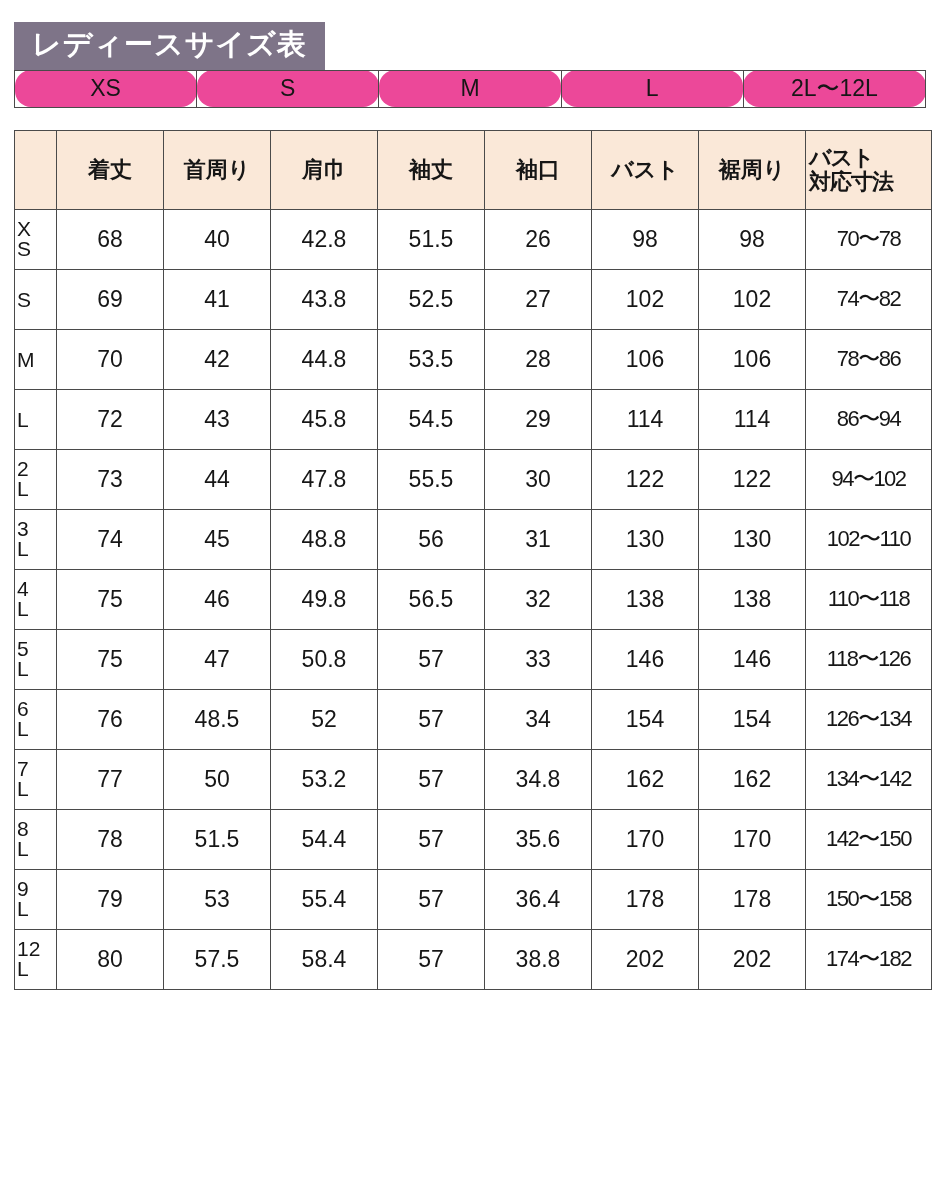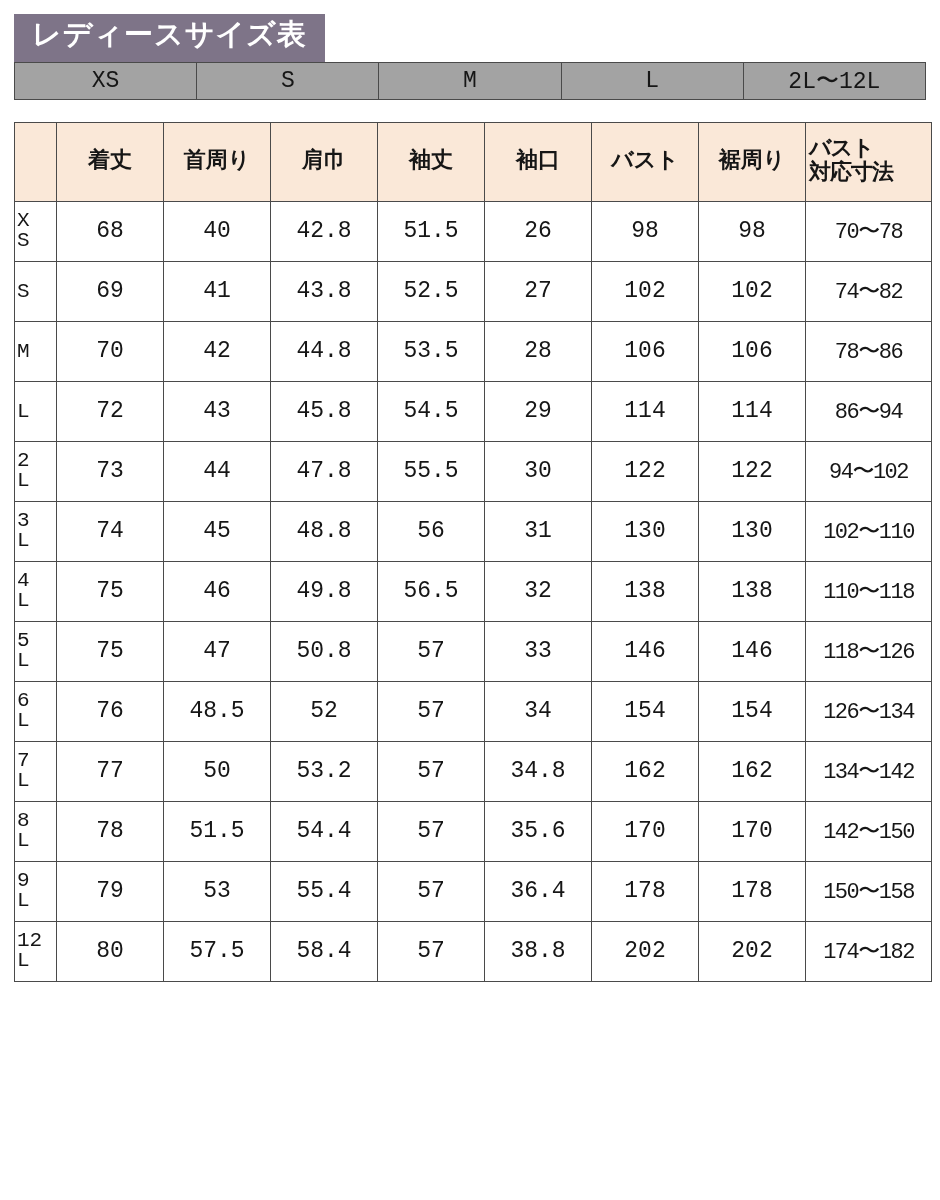--- a/index.html
+++ b/index.html
@@ -12,22 +12,21 @@
     height: 1200px;
     font-family: "Liberation Sans", sans-serif;
     color: #1a1a1a;
     -webkit-font-smoothing: antialiased;
   }
   .page {
     position: relative;
     width: 940px;
     height: 856px;
     box-sizing: border-box;
-    padding: 0 14px;
-    font-family: Liberation Mono, monospace;
+    padding: 8px 14px;
   }
 
   
   .title-banner {
     display: inline-block;
     margin-top: 14px;
     background: #7e7488;
     color: #ffffff;
     font-size: 29px;
     font-weight: bold;
@@ -59,22 +58,23 @@
     font-weight: normal;
     color: #161616;
   }
 
   
   .height-table td {
     height: 34px;
     font-size: 22px;
   }
   .height-table .hdr {
-    background: #a3a3a3;
+    background: #ec4899;
     font-size: 23px;
+    border-radius: 16px;
   }
   .height-table .val {
     background: #ffffff;
     font-size: 22px;
     letter-spacing: -1px;
   }
 
   
   .meas-wrap {
     margin-top: 22px;

